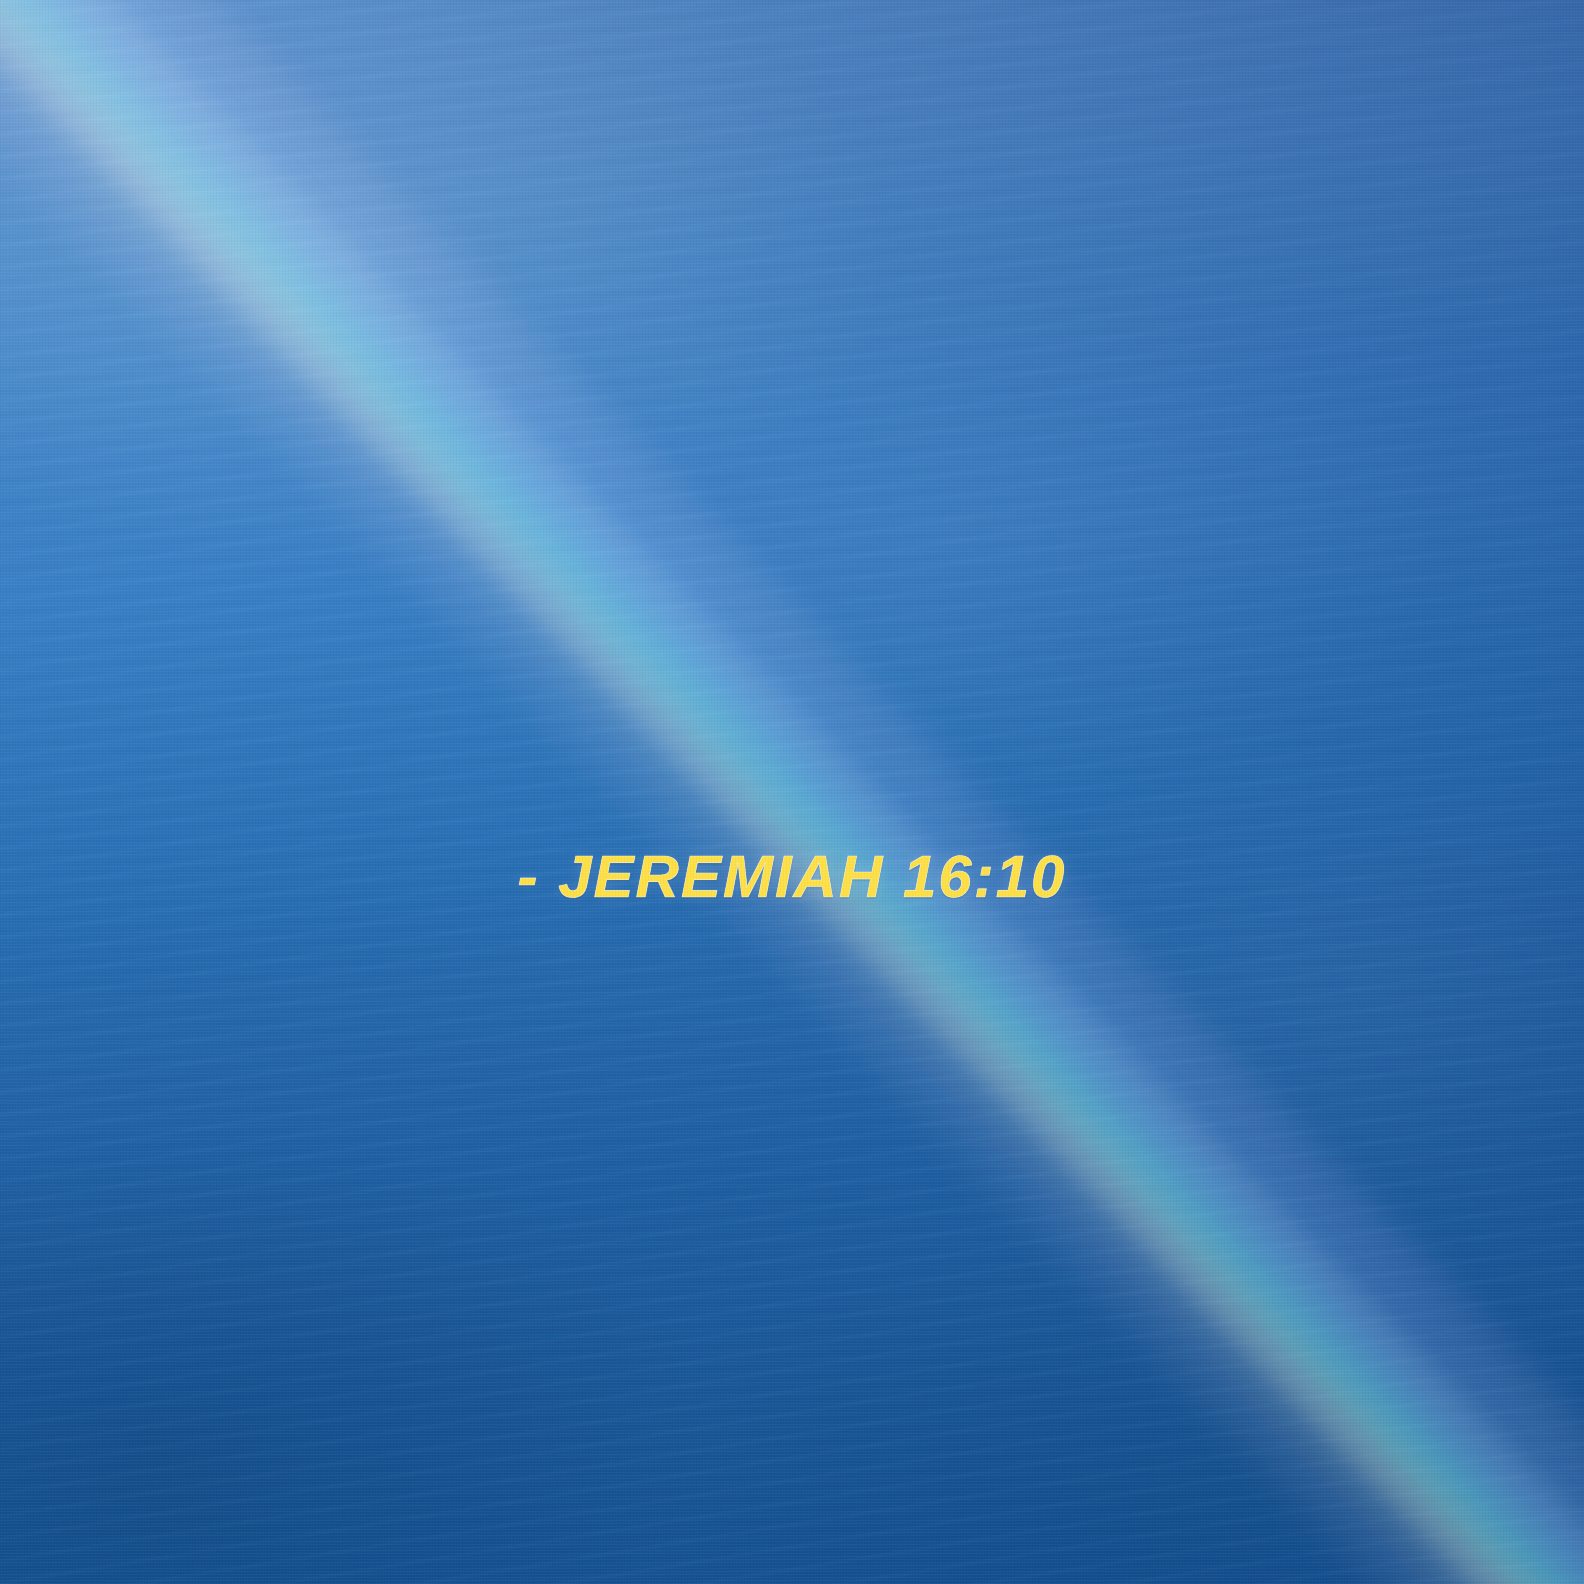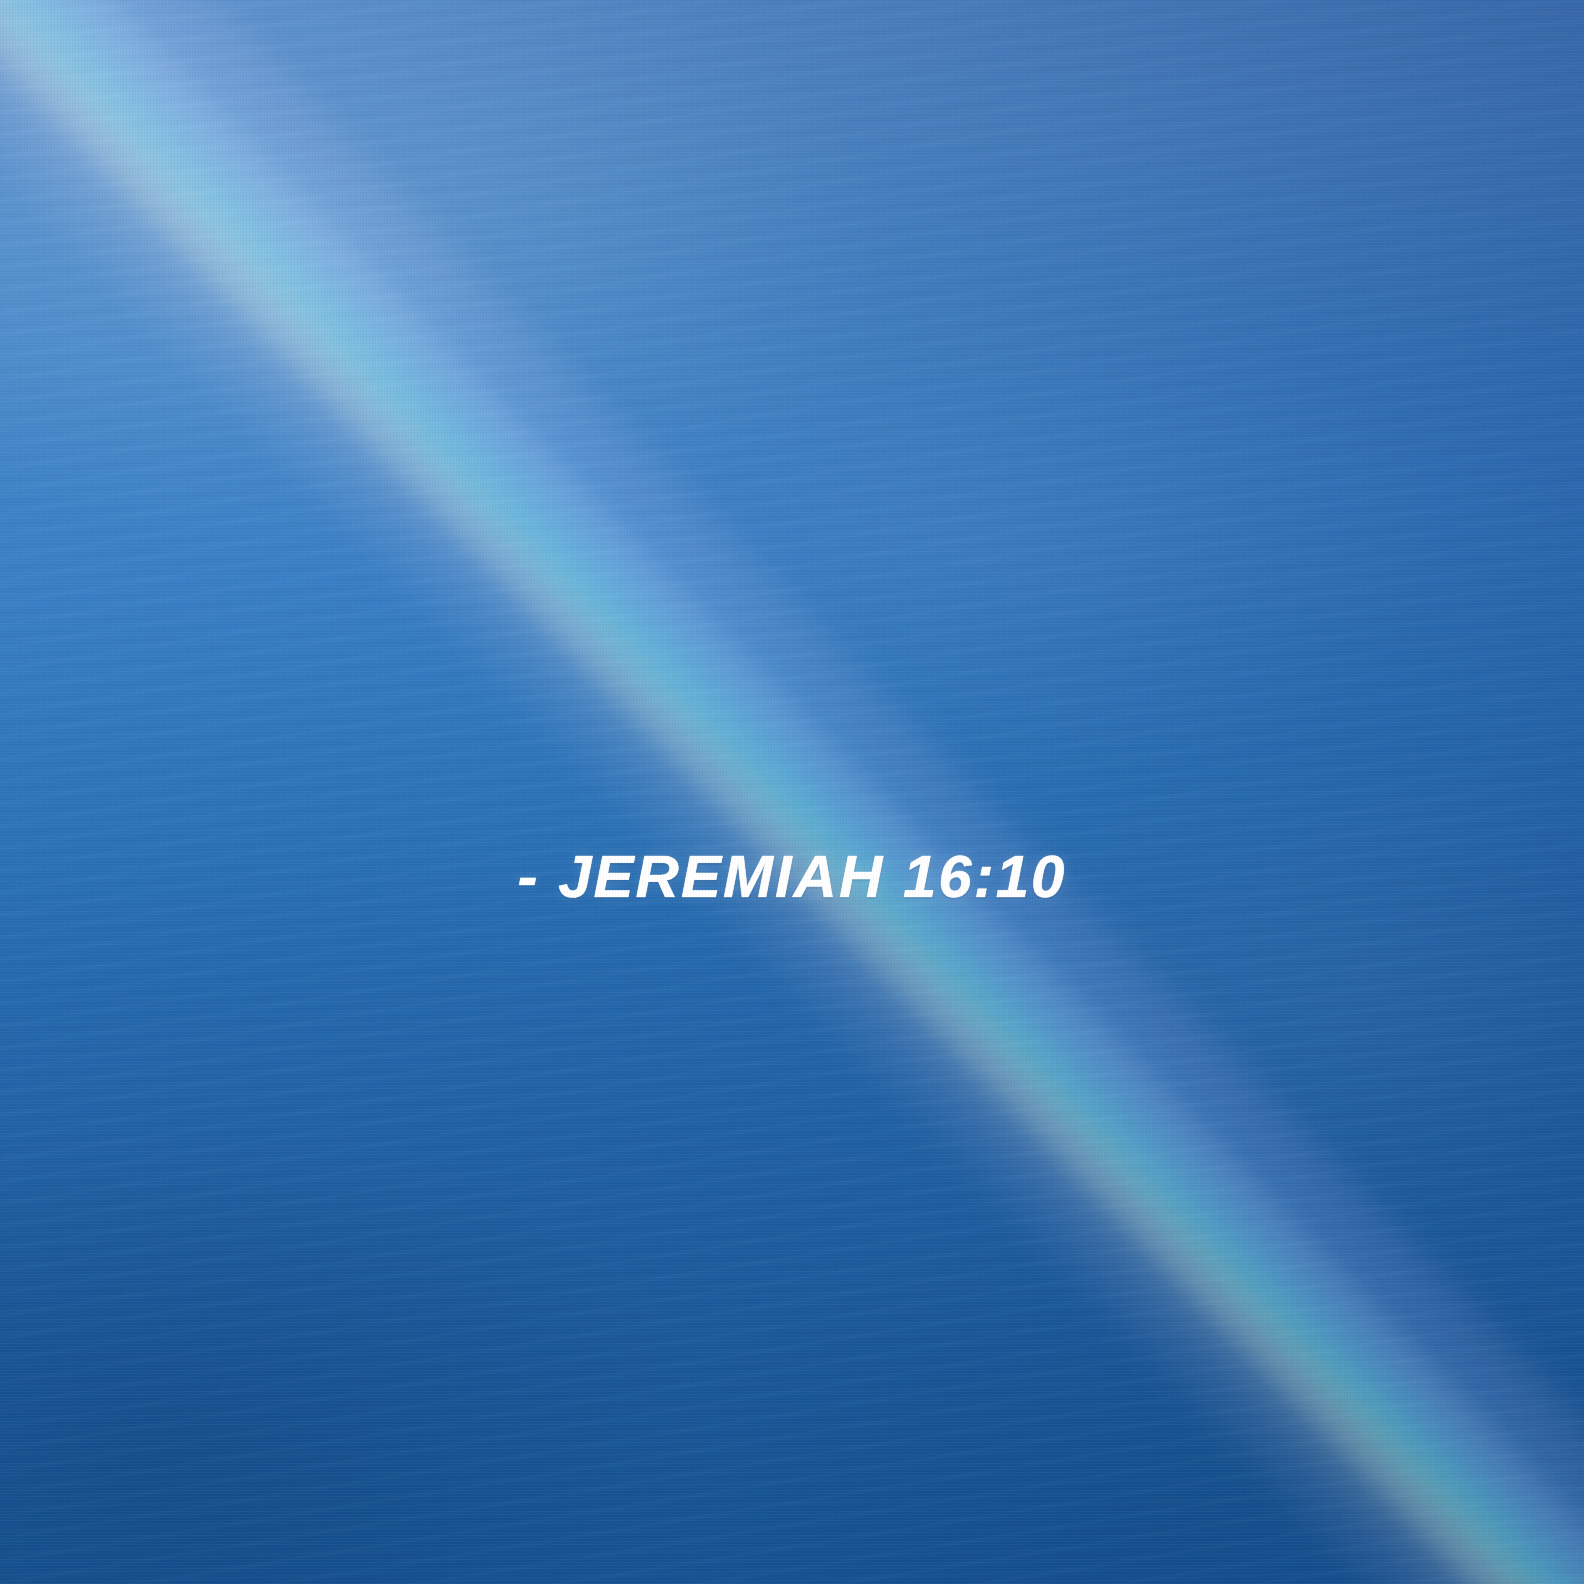--- a/index.html
+++ b/index.html
@@ -161,21 +161,21 @@
   .verse-line::after {
     content: "";
   }
 
   .attribution {
     position: absolute;
     left: 0;
     right: 0;
     top: 842px;
     text-align: center;
-    color: #ffffff;
+    color: #fde047;
     font-family: "Liberation Sans", sans-serif;
     font-size: 60px;
     font-weight: 700;
     font-style: italic;
     letter-spacing: 2px;
     white-space: nowrap;
     -webkit-text-stroke: 0.6px rgba(255,255,255,0.55);
     text-shadow:
       0 0 1px rgba(255,255,255,0.9),
       0 1px 2px rgba(16,60,110,0.42),

